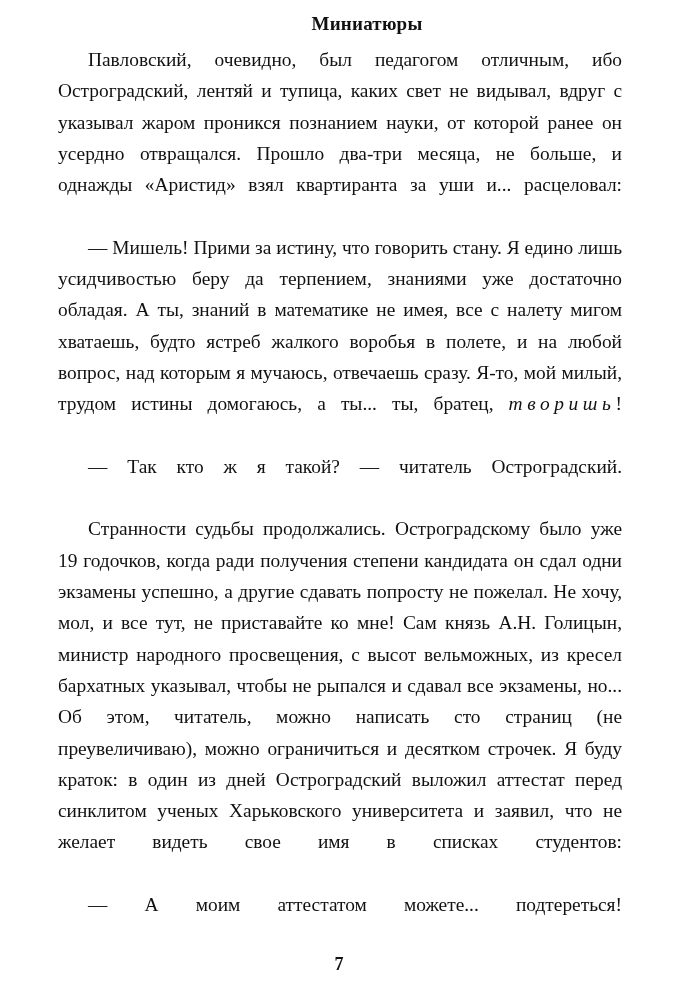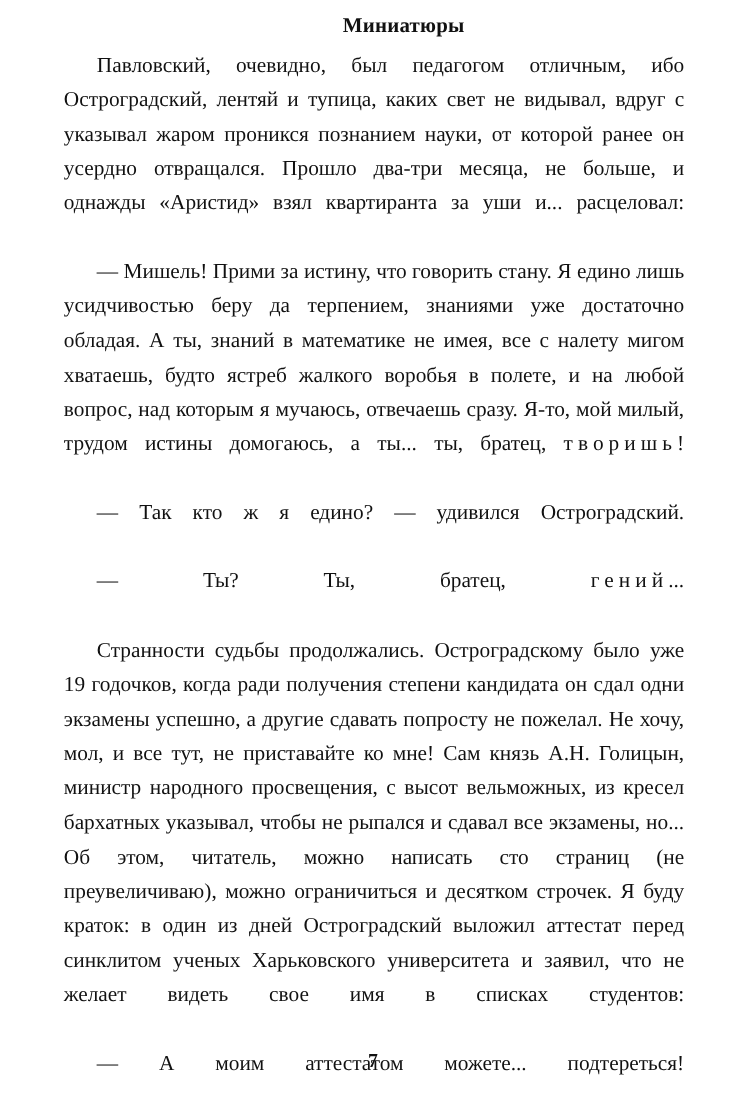--- a/index.html
+++ b/index.html
@@ -59,20 +59,21 @@
 
   
   .text-block p::after {
     content: "";
     display: inline-block;
     width: 100%;
   }
 
   .sp {
     letter-spacing: 4.6px;
+    font-style: italic;
   }
 
   
   .folio {
     position: absolute;
     top: 953px;
     left: 0;
     width: 678px;
     text-align: center;
     font-weight: bold;
@@ -86,23 +87,22 @@
 <div class="page">
 
   <div class="running-head">Миниатюры</div>
 
   <div class="text-block">
 
     <p>Павловский, очевидно, был педагогом отличным, ибо Остроградский, лентяй и тупица, каких свет не видывал, вдруг с указывал жаром проникся познанием науки, от которой ранее он усердно отвращался. Прошло два-три месяца, не больше, и однажды «Аристид» взял квартиранта за уши и... расцеловал:</p>
 
     <p><span>— Мишель! Прими за истину, что говорить стану. Я едино лишь усидчивостью беру да терпением, знаниями уже достаточно обладая. А ты, знаний в математике не имея, все с налету мигом хватаешь, будто ястреб жалкого воробья в полете, и на любой вопрос, над которым я мучаюсь, отвечаешь сразу. Я-то, мой милый, трудом истины домогаюсь, а ты... ты, братец, </span><span class="sp">творишь</span><span>!</span></p>
 
-    <p>— Так кто ж я едино? — удивился Остроградский.</p>
+    <p>— Так кто ж я такой? — читатель Остроградский.</p>
 
-    <p><span>— Ты? Ты, братец, </span><span class="sp">гений</span><span>...</span></p>
 
     <p>Странности судьбы продолжались. Остроградскому было уже 19 годочков, когда ради получения степени кандидата он сдал одни экзамены успешно, а другие сдавать попросту не пожелал. Не хочу, мол, и все тут, не приставайте ко мне! Сам князь А.Н. Голицын, министр народного просвещения, с высот вельможных, из кресел бархатных указывал, чтобы не рыпался и сдавал все экзамены, но... Об этом, читатель, можно написать сто страниц (не преувеличиваю), можно ограничиться и десятком строчек. Я буду краток: в один из дней Остроградский выложил аттестат перед синклитом ученых Харьковского университета и заявил, что не желает видеть свое имя в списках студентов:</p>
 
     <p>— А моим аттестатом можете... подтереться!</p>
 
   </div>
 
   <div class="folio">7</div>
 
 </div>

